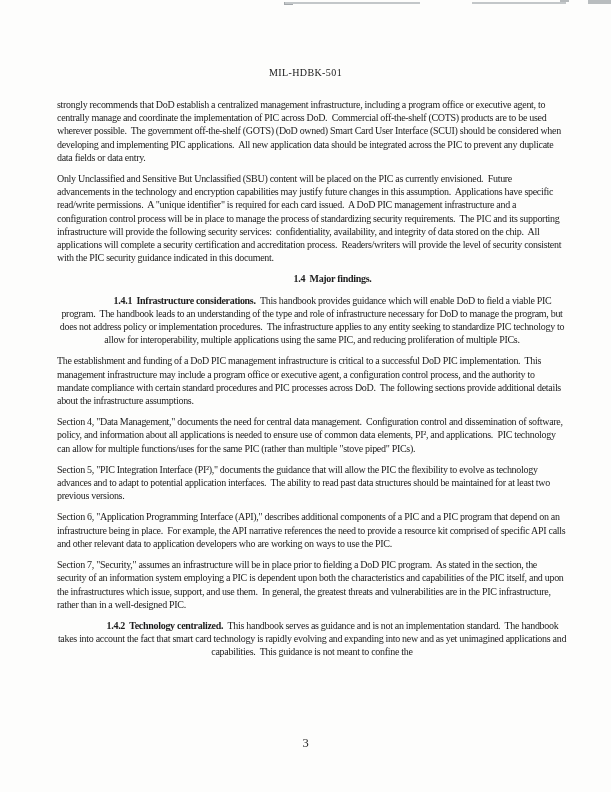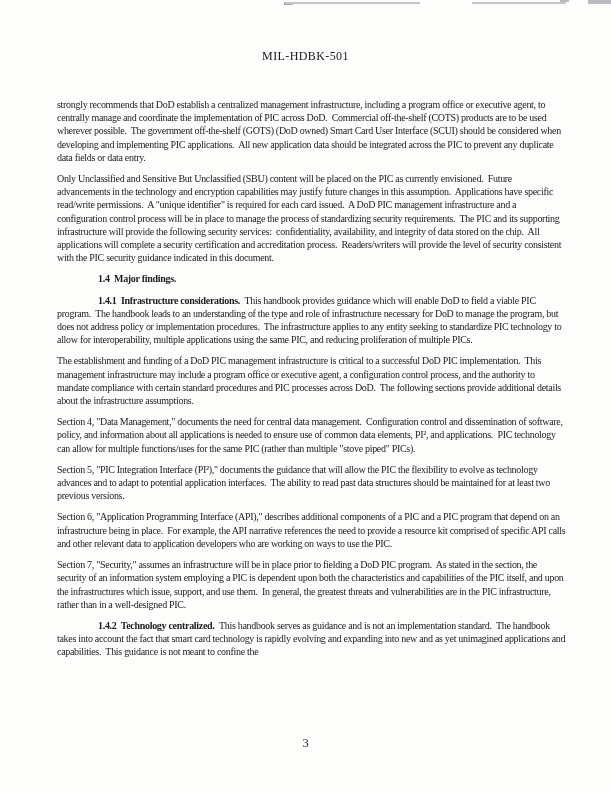--- a/index.html
+++ b/index.html
@@ -19,40 +19,40 @@
   
   .scan-artifact { position: absolute; background: #c3c7c9; }
   .artifact-line-left   { left: 285px; top: 2px; width: 135px; height: 2px; }
   .artifact-line-left-tip { left: 284px; top: 2px; width: 9px; height: 3px; background: #a3a8ab; }
   .artifact-line-right  { left: 472px; top: 2px; width: 94px; height: 2px; }
   .artifact-dot-mid     { left: 560px; top: 0px;  width: 9px;  height: 2px; background: #b6babc; }
   .artifact-corner      { left: 588px; top: 0px;  width: 23px; height: 4px; background: #b9bdbf; }
 
   .doc-header {
     position: absolute;
-    top: 49px; left: 0; width: 611px;
+    top: 67px; left: 0; width: 611px;
     text-align: center;
-    font-size: 12px;
+    font-size: 10px;
     letter-spacing: 0.4px;
     color: #181818;
   }
   .body-col {
     position: absolute;
     top: 98px; left: 57px; width: 510px;
   }
   .para {
     margin: 0 0 8px 0;
     font-size: 10px;
     line-height: 13.2px;
     letter-spacing: -0.3px;
     text-align: left;
     white-space: pre-wrap;
     color: #1c1c1c;
   }
-  .para.indented { text-indent: 41px; }
+  .para.indented { text-indent: 41px; text-align: center; }
   .para.heading  { font-weight: bold; }
   .lead { font-weight: bold; }
   .page-number {
     position: absolute;
     top: 736px; left: 0; width: 611px;
     text-align: center;
     font-size: 12.5px;
     color: #1c1c1c;
   }
 </style>

